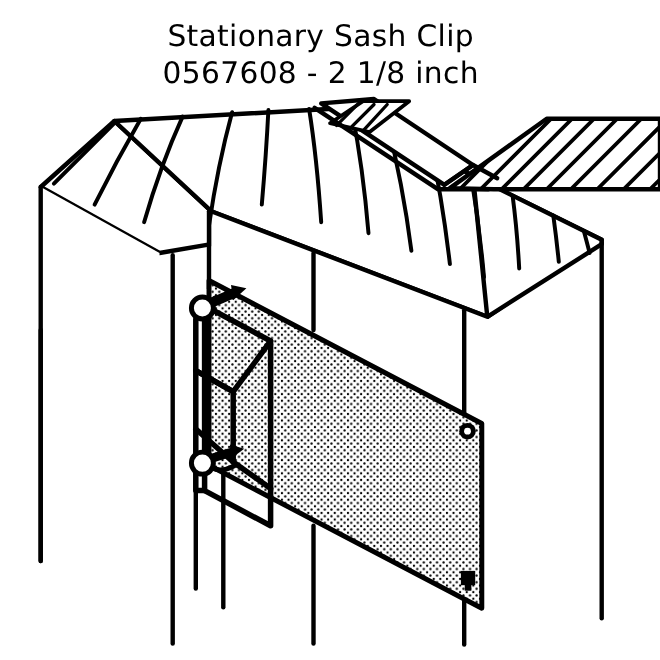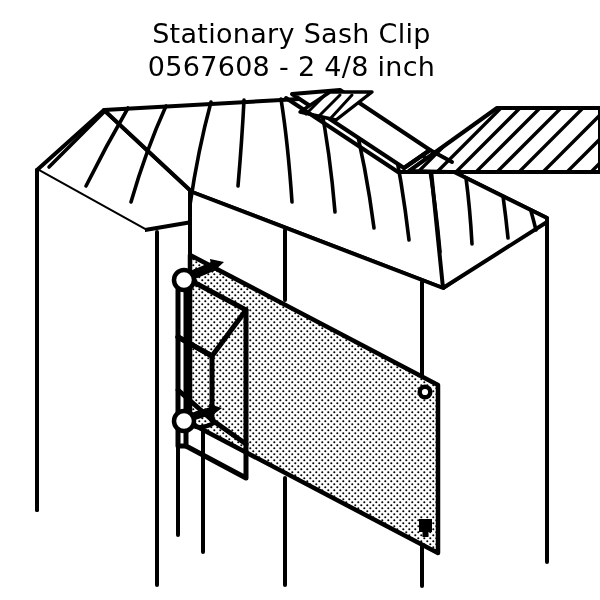--- a/index.html
+++ b/index.html
@@ -45,21 +45,21 @@
   }
   svg { display: block; }
 </style>
 </head>
 <body>
 
 <div id="page">
 
   <div id="title-block">
     <span class="line">Stationary Sash Clip</span>
-    <span class="line">0567608 - 2 4/8 inch</span>
+    <span class="line">0567608 - 2 1/8 inch</span>
   </div>
 
   <div id="figure">
     <svg viewBox="0 0 600 600" width="600" height="600" xmlns="http://www.w3.org/2000/svg">
       <defs>
         <pattern id="stipple" width="6" height="6" patternUnits="userSpaceOnUse">
           <rect width="6" height="6" fill="#ffffff"></rect>
           <circle cx="1.3" cy="1.3" r="1.05" fill="#000000"></circle>
           <circle cx="4.3" cy="4.3" r="1.05" fill="#000000"></circle>
         </pattern>

